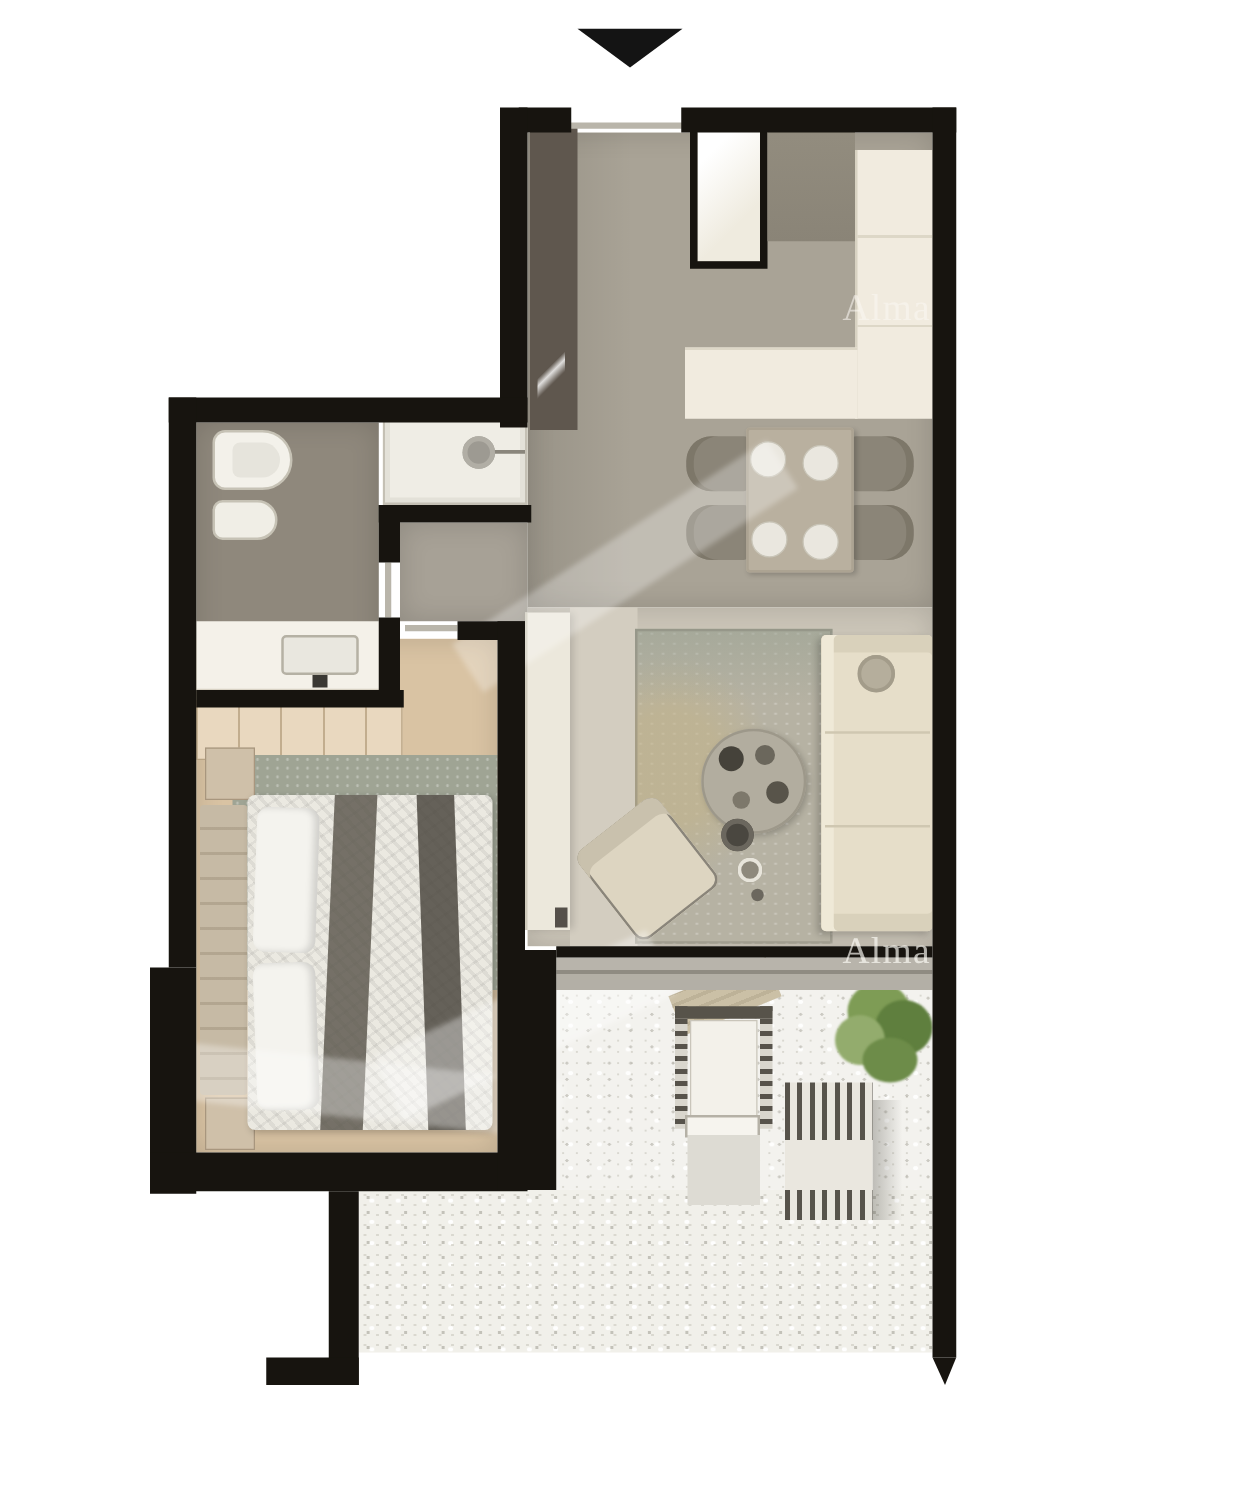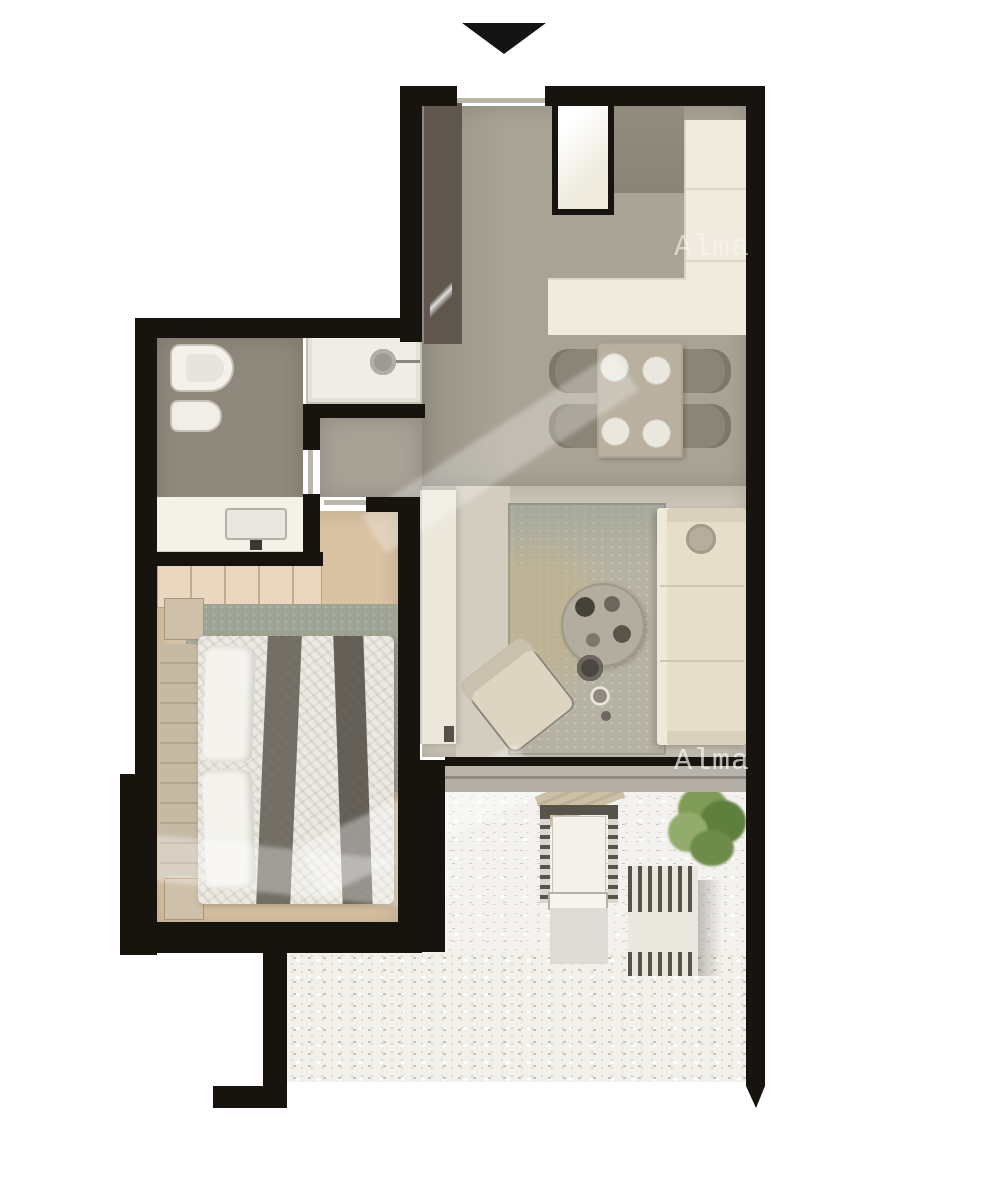--- a/index.html
+++ b/index.html
@@ -4,21 +4,21 @@
 <style>
   html,body{margin:0;padding:0;background:#ffffff;}
   .plan{position:relative;width:987px;height:1200px;background:#ffffff;overflow:hidden;
         font-family:"Liberation Sans",sans-serif;}
   .abs{position:absolute;}
   .wall{position:absolute;background:#17140f;z-index:5;}
   .floor{position:absolute;z-index:1;box-shadow:inset 0 0 22px rgba(0,0,0,.14);}
   .furn{position:absolute;z-index:2;}
   .leaf{position:absolute;background:#b9b5aa;z-index:4;}
   .streak{position:absolute;z-index:3;background:rgba(255,255,255,.28);filter:blur(2px);pointer-events:none;}
-  .wm{position:absolute;z-index:6;font-family:Liberation Mono, monospace;font-size:30px;
+  .wm{position:absolute;z-index:6;font-family:Liberation Serif, serif;font-size:30px;
       color:rgba(249,247,241,.58);letter-spacing:1px;pointer-events:none;}
   .tick-h{background:repeating-linear-gradient(180deg,#57534b 0 4px,#d9d6cd 4px 10px);}
   .tick-v{background:repeating-linear-gradient(90deg,#57534b 0 4px,#e9e6de 4px 10px);}
   .circle{border-radius:50%;}
 </style>
 </head>
 <body>
 
 <div class="plan">
 

